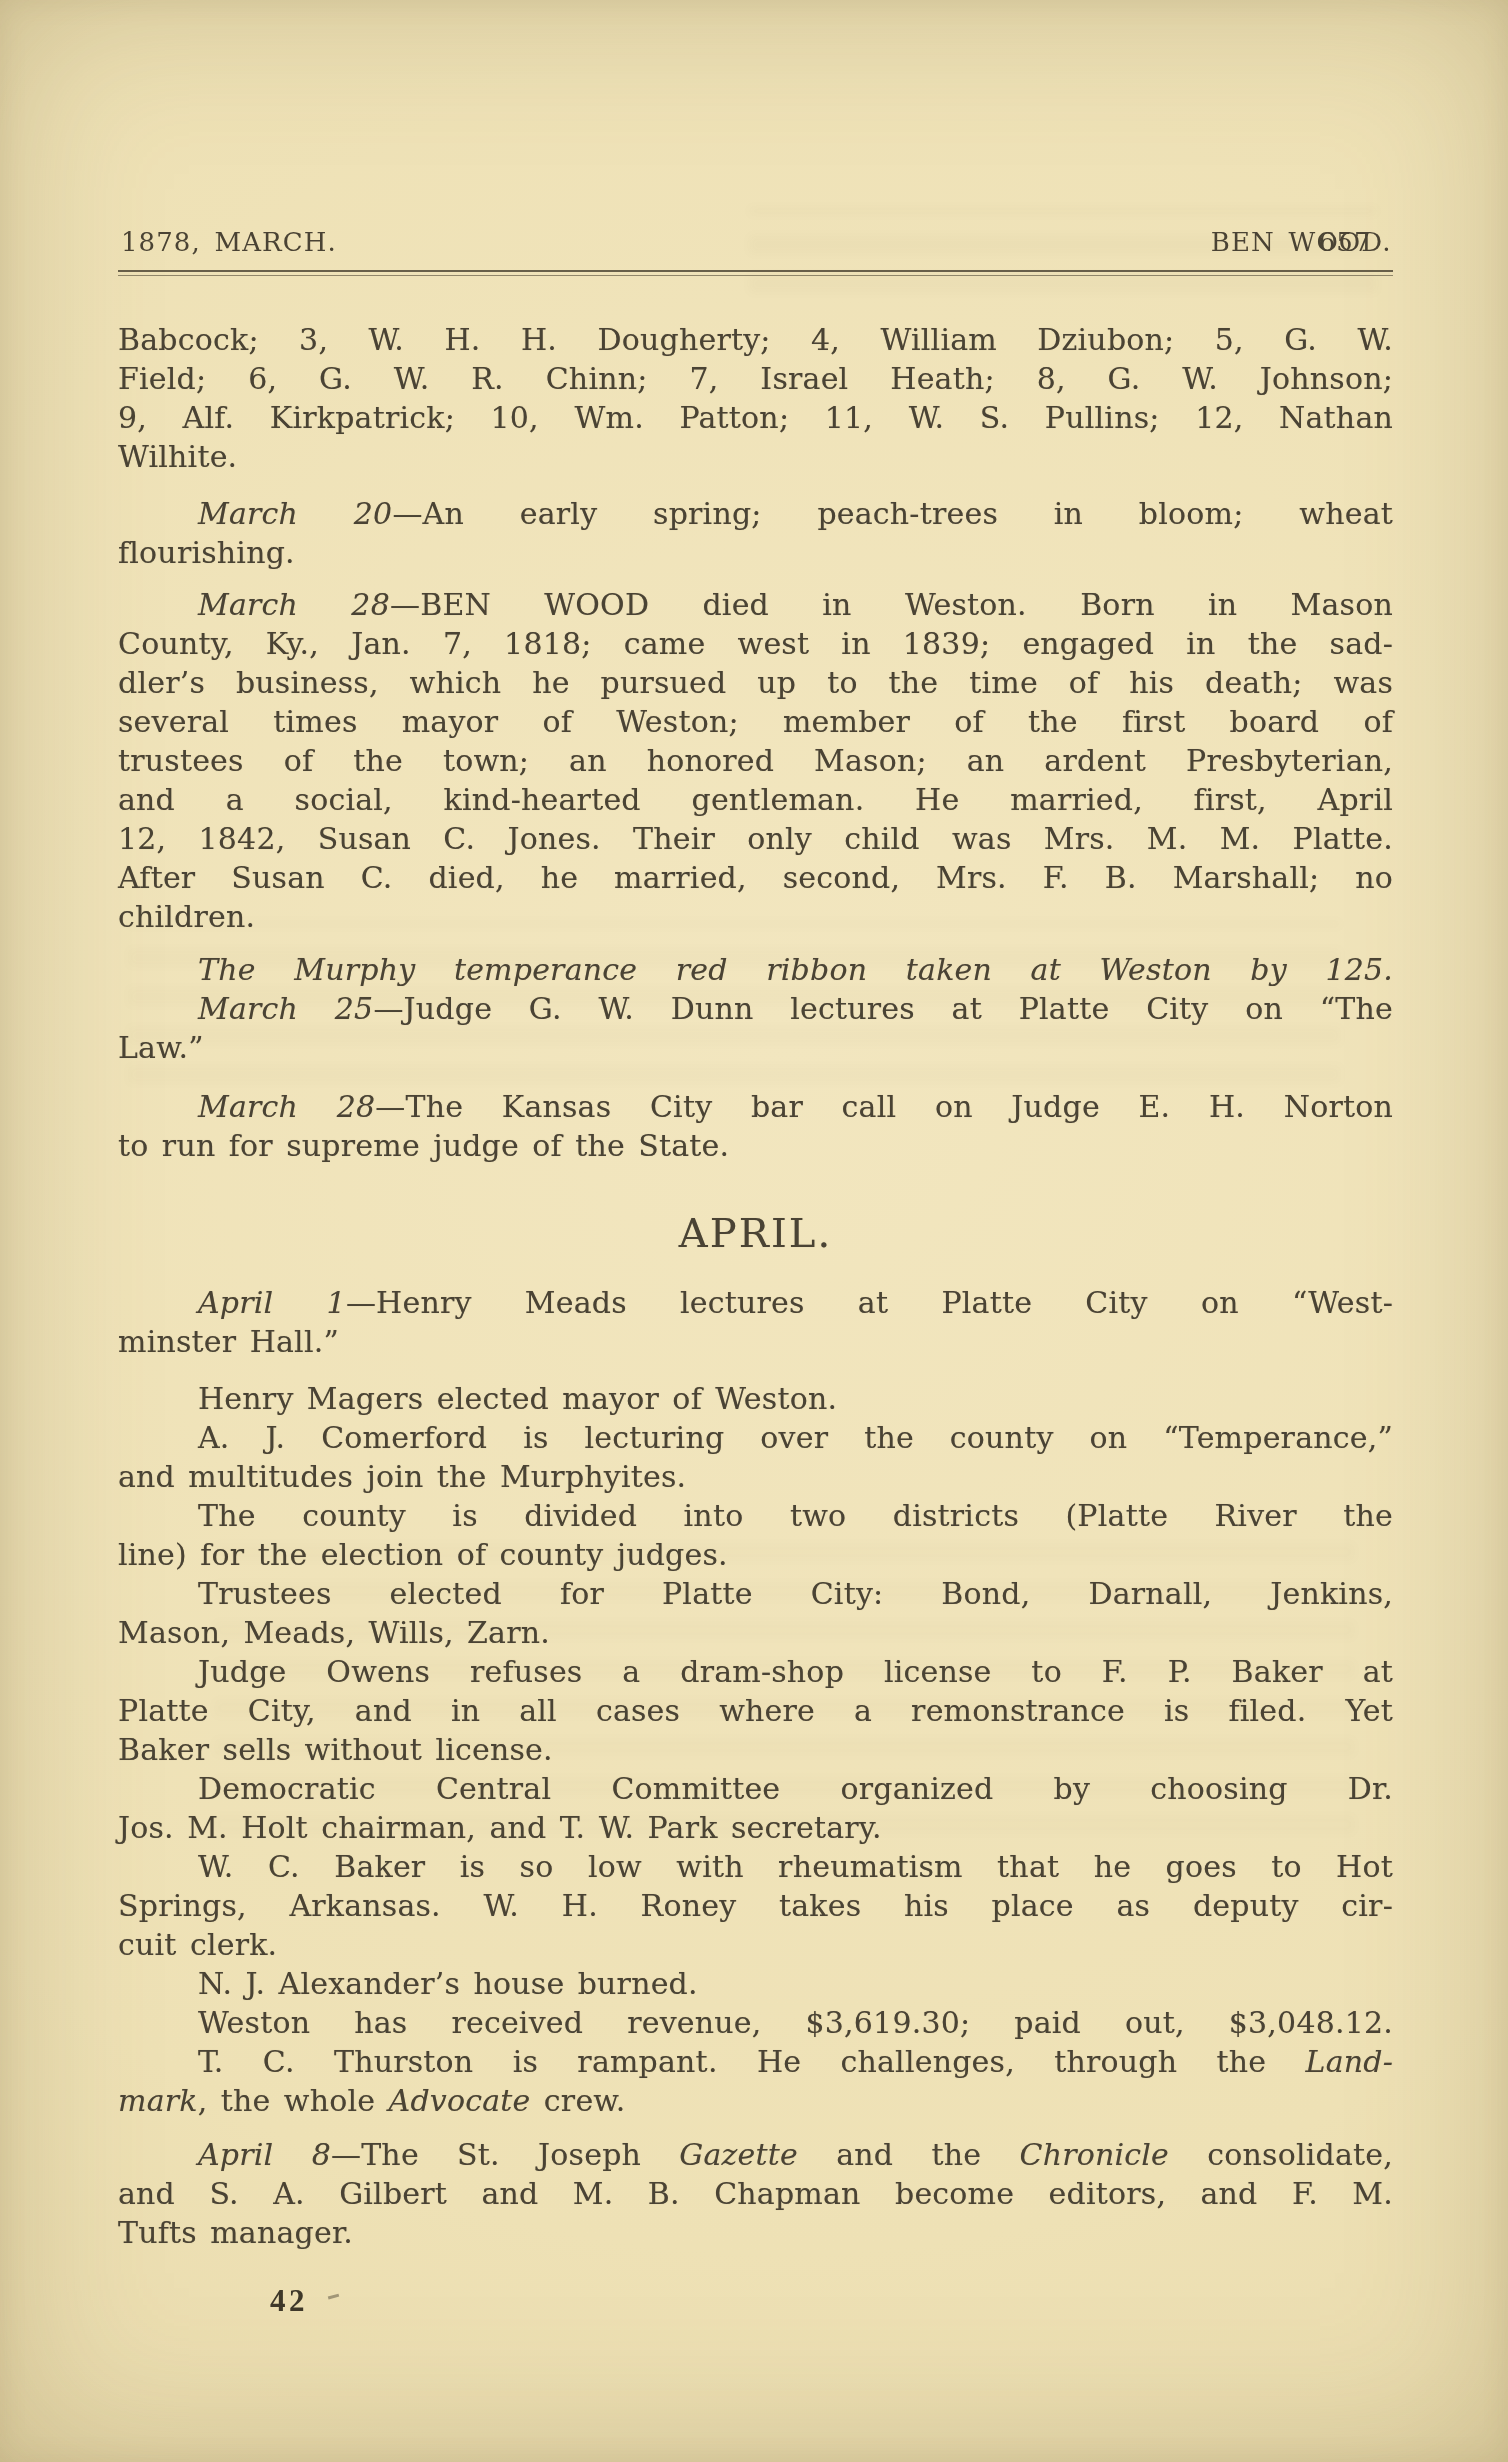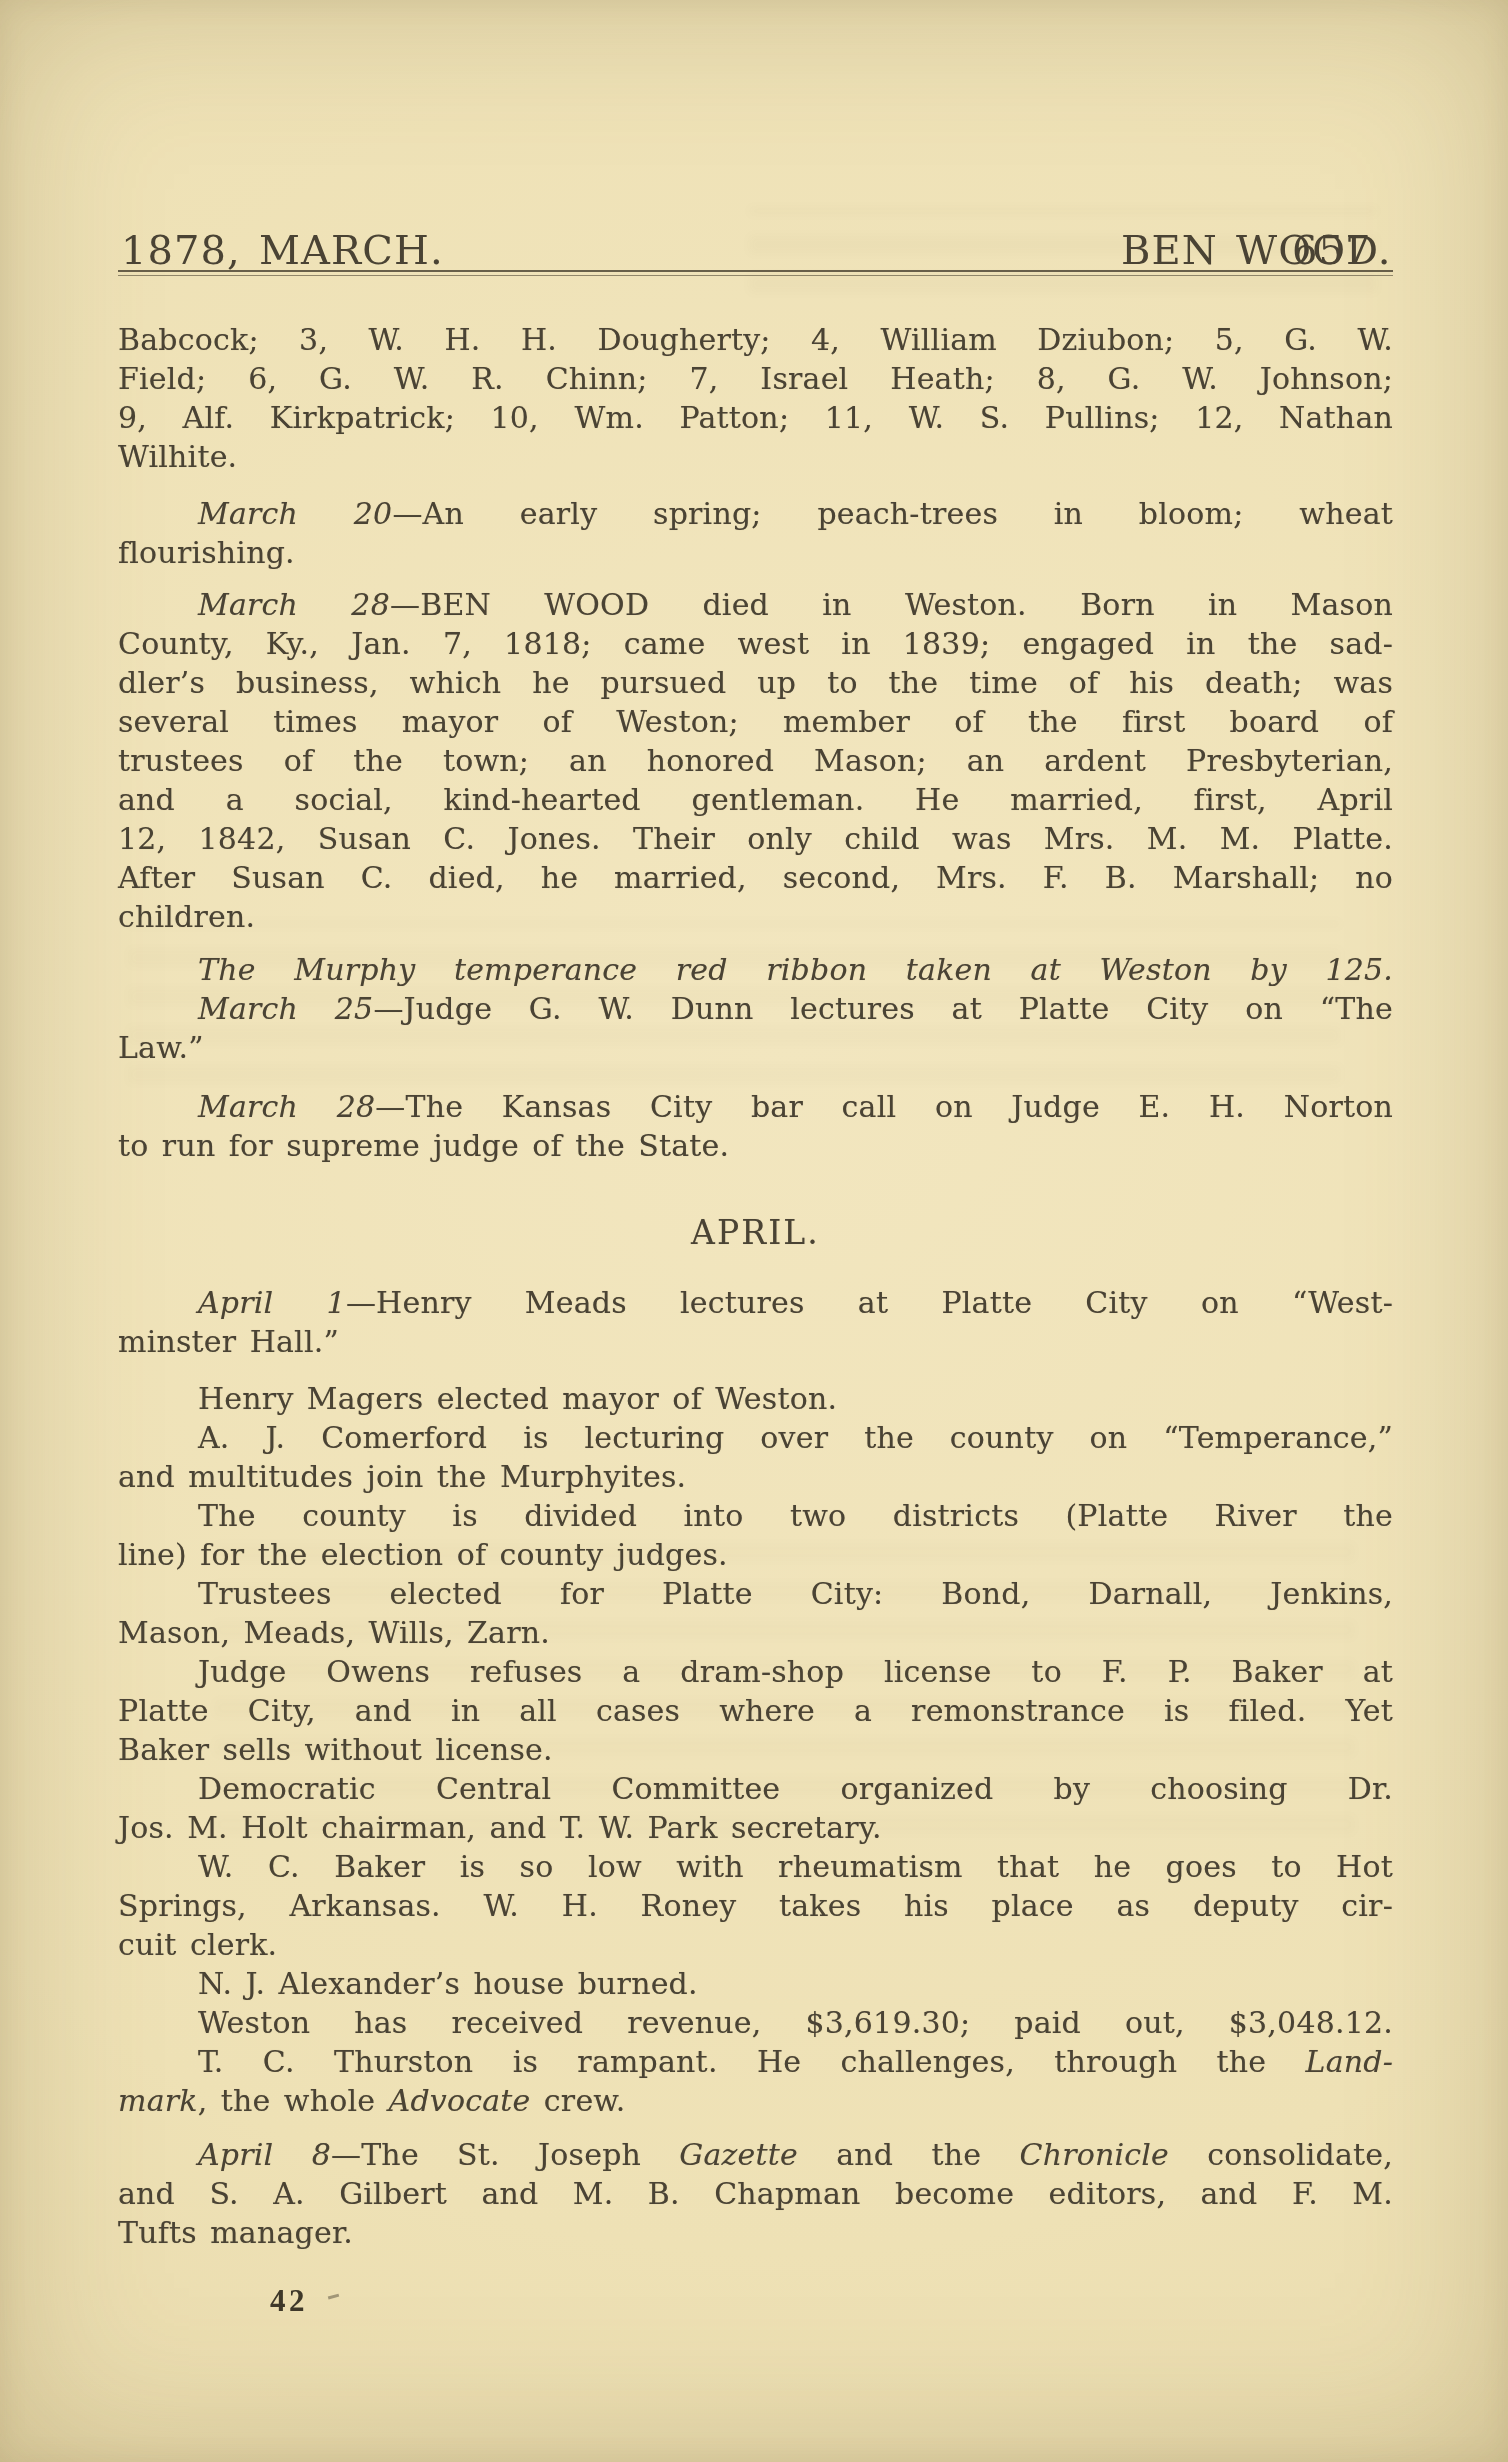--- a/index.html
+++ b/index.html
@@ -24,21 +24,21 @@
   }
   
   .bleed{position:absolute;pointer-events:none;filter:blur(4.3px);opacity:.07;
     background:repeating-linear-gradient(0deg, rgba(122,110,70,.55) 0 18.5px, rgba(122,110,70,0) 18.5px 39px);}
   .bleed.b1{left:749px;top:207px;width:628px;height:86px;opacity:.06;}
   .bleed.b2{left:128px;top:920px;width:1213px;height:164px;opacity:.045;}
   .bleed.b3{left:214px;top:1534px;width:1141px;height:300px;opacity:.04;}
 
   .header{
     position:absolute;left:118px;top:227px;width:1275px;height:43px;
-    font-size:40px;letter-spacing:1.1px;word-spacing:4.3px;
+    font-size:26px;letter-spacing:1.1px;word-spacing:4.3px;
   }
   .header .h-left{position:absolute;left:2.9px;top:0;}
   .header .h-center{position:absolute;left:0;right:0;top:0;text-align:right;transform:translateX(-21.4px);}
   .header .h-right{position:absolute;right:1.4px;top:0;}
 
   .rule{
     position:absolute;left:118px;top:270px;width:1275px;height:2.9px;
     border-top:2.9px solid rgba(86,78,59,.88);
     border-bottom:1.4px solid rgba(86,78,59,.62);
   }
@@ -47,21 +47,21 @@
     position:absolute;left:118px;top:320px;width:1275px;
     font-size:30px;line-height:39px;letter-spacing:0.2px;word-spacing:3.6px;
     text-shadow:0 0 0.7px rgba(74,67,52,.35);
   }
   .line{height:39px;white-space:normal;}
   .line.just{text-align:justify;text-align-last:justify;}
   .line.indent{padding-left:80px;}
   .it{font-style:italic;}
   .heading{
     height:50px;line-height:50px;text-align:center;
-    font-size:33px;letter-spacing:2.1px;
+    font-size:40px;letter-spacing:2.1px;
   }
   .signature{
     position:absolute;left:270px;top:2283px;
     font-family:Liberation Serif, serif;
     font-weight:700;font-size:31px;letter-spacing:3.6px;color:#3e3829;
   }
   .signature .tick{
     display:inline-block;margin-left:20px;vertical-align:13px;
     width:11.4px;height:2.9px;background:rgba(86,78,59,.5);transform:rotate(-15deg);
   }

